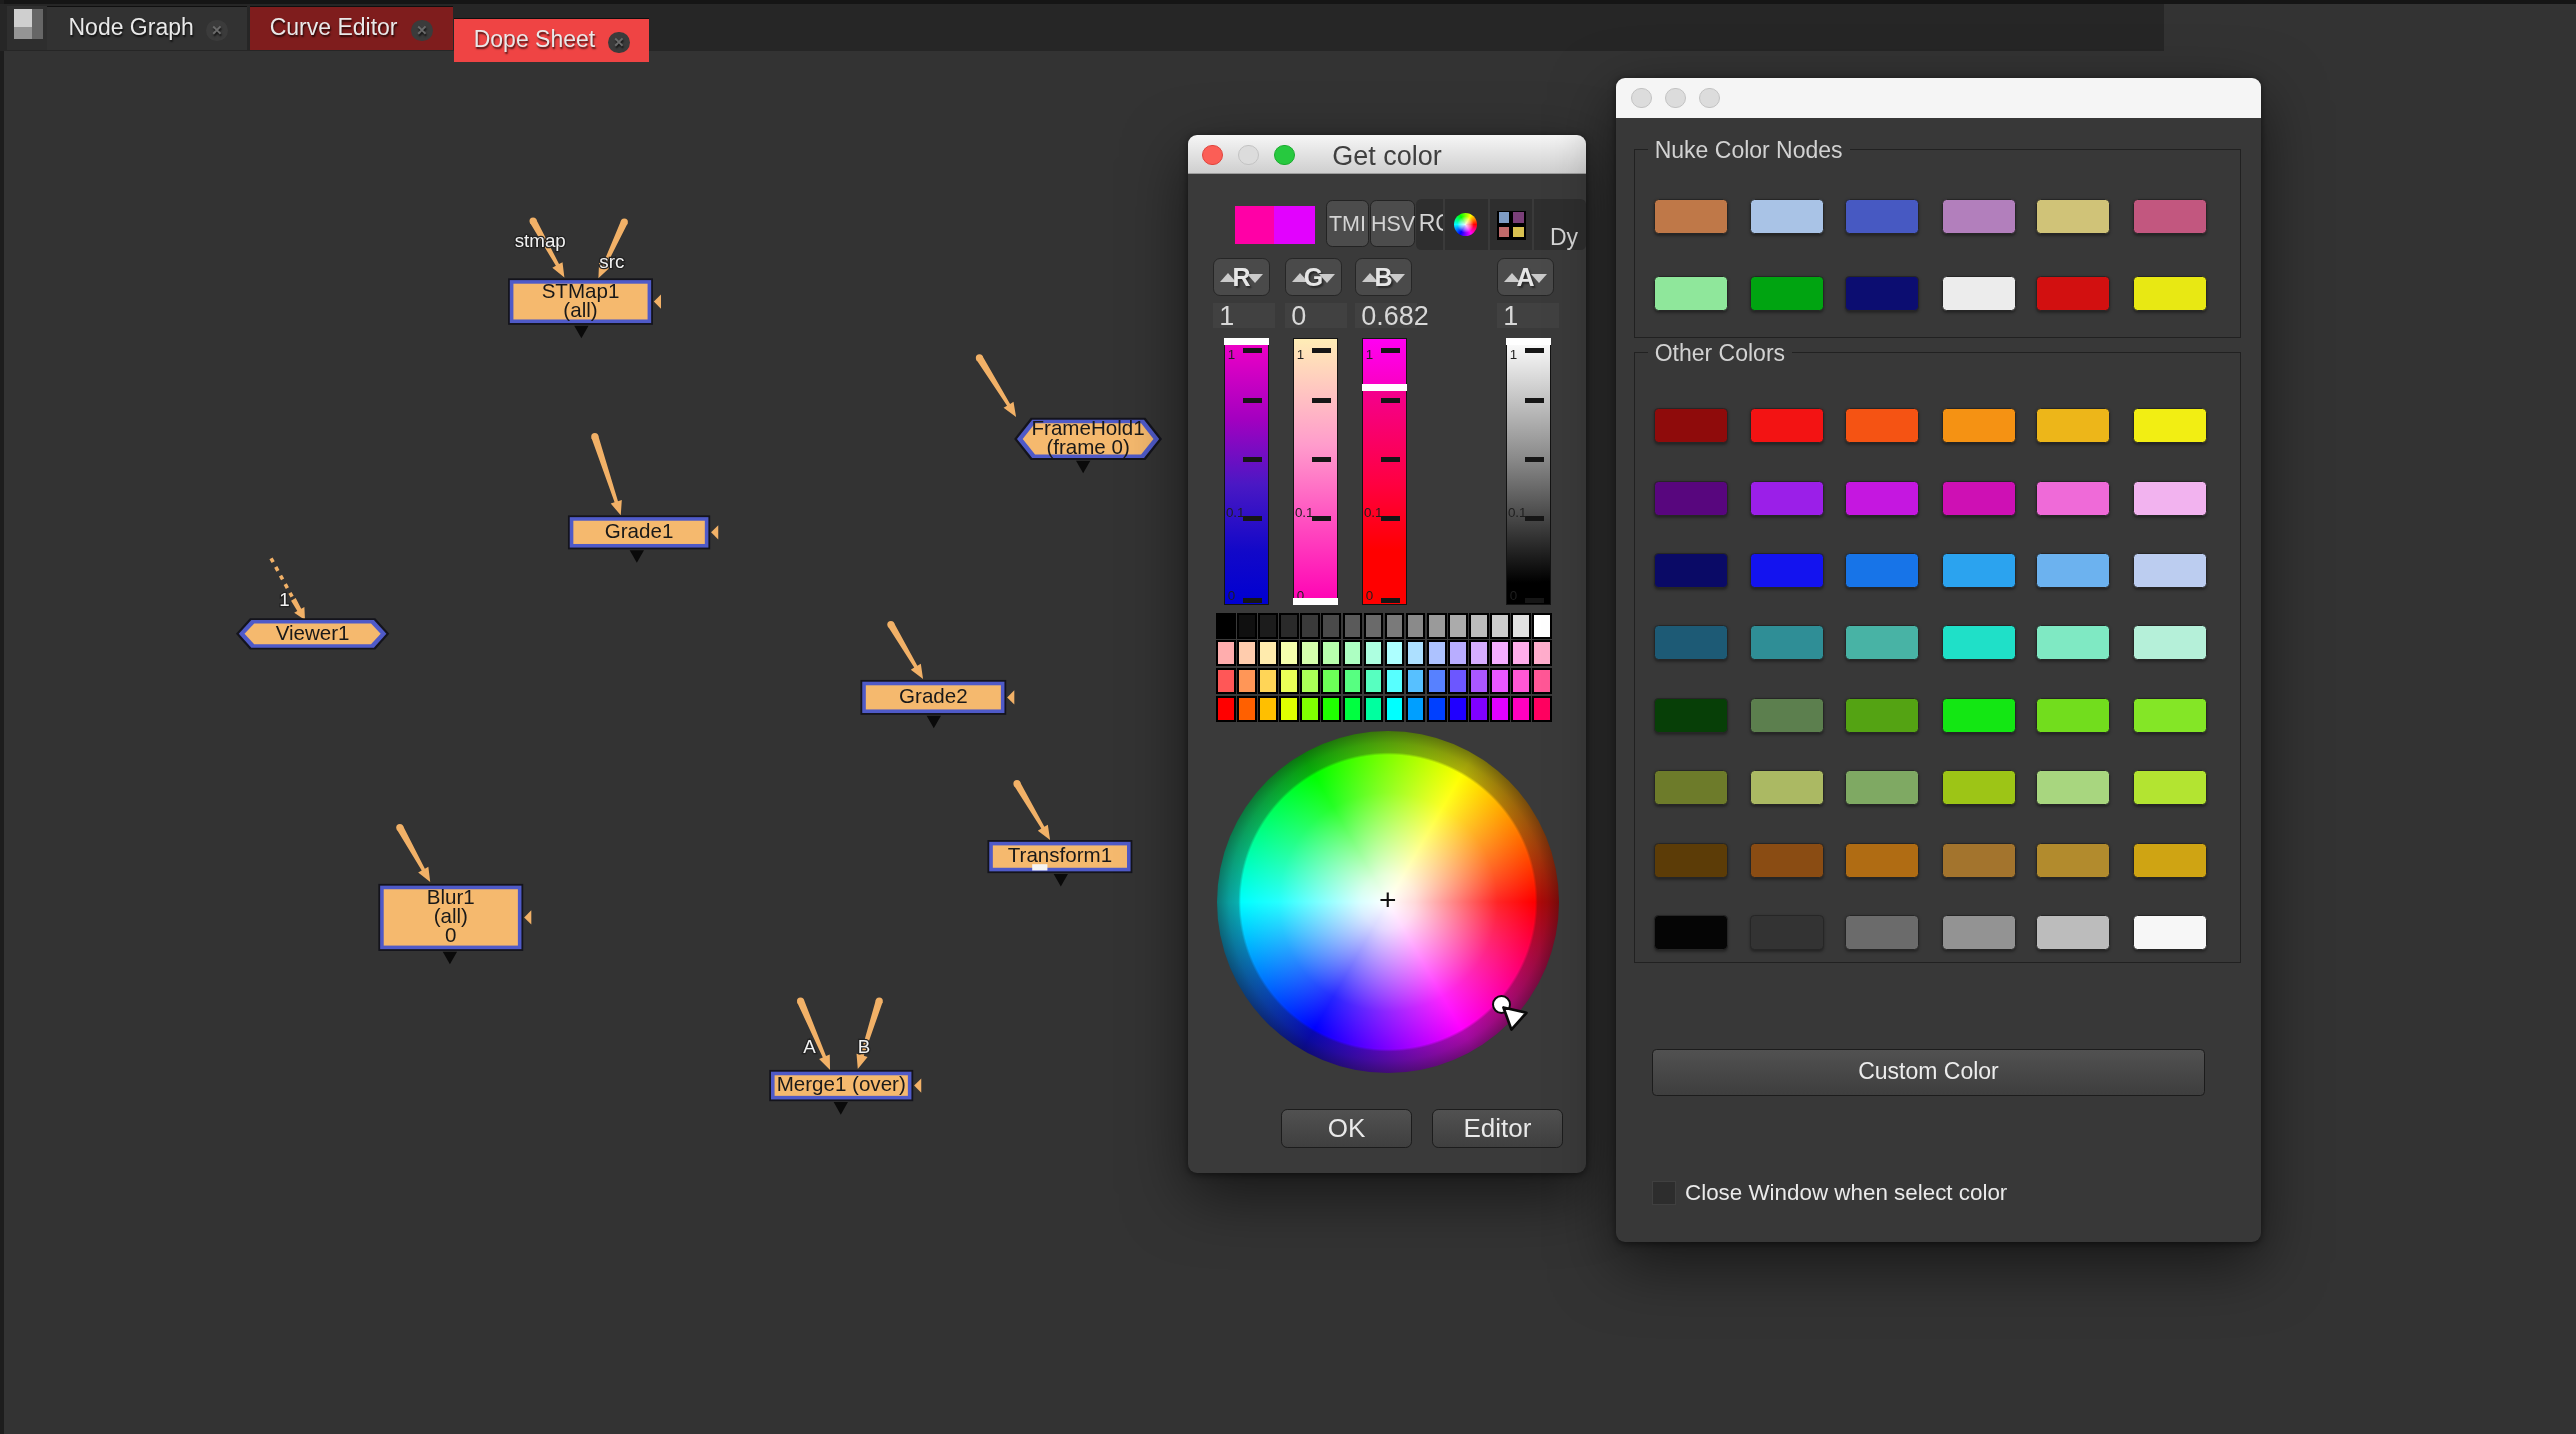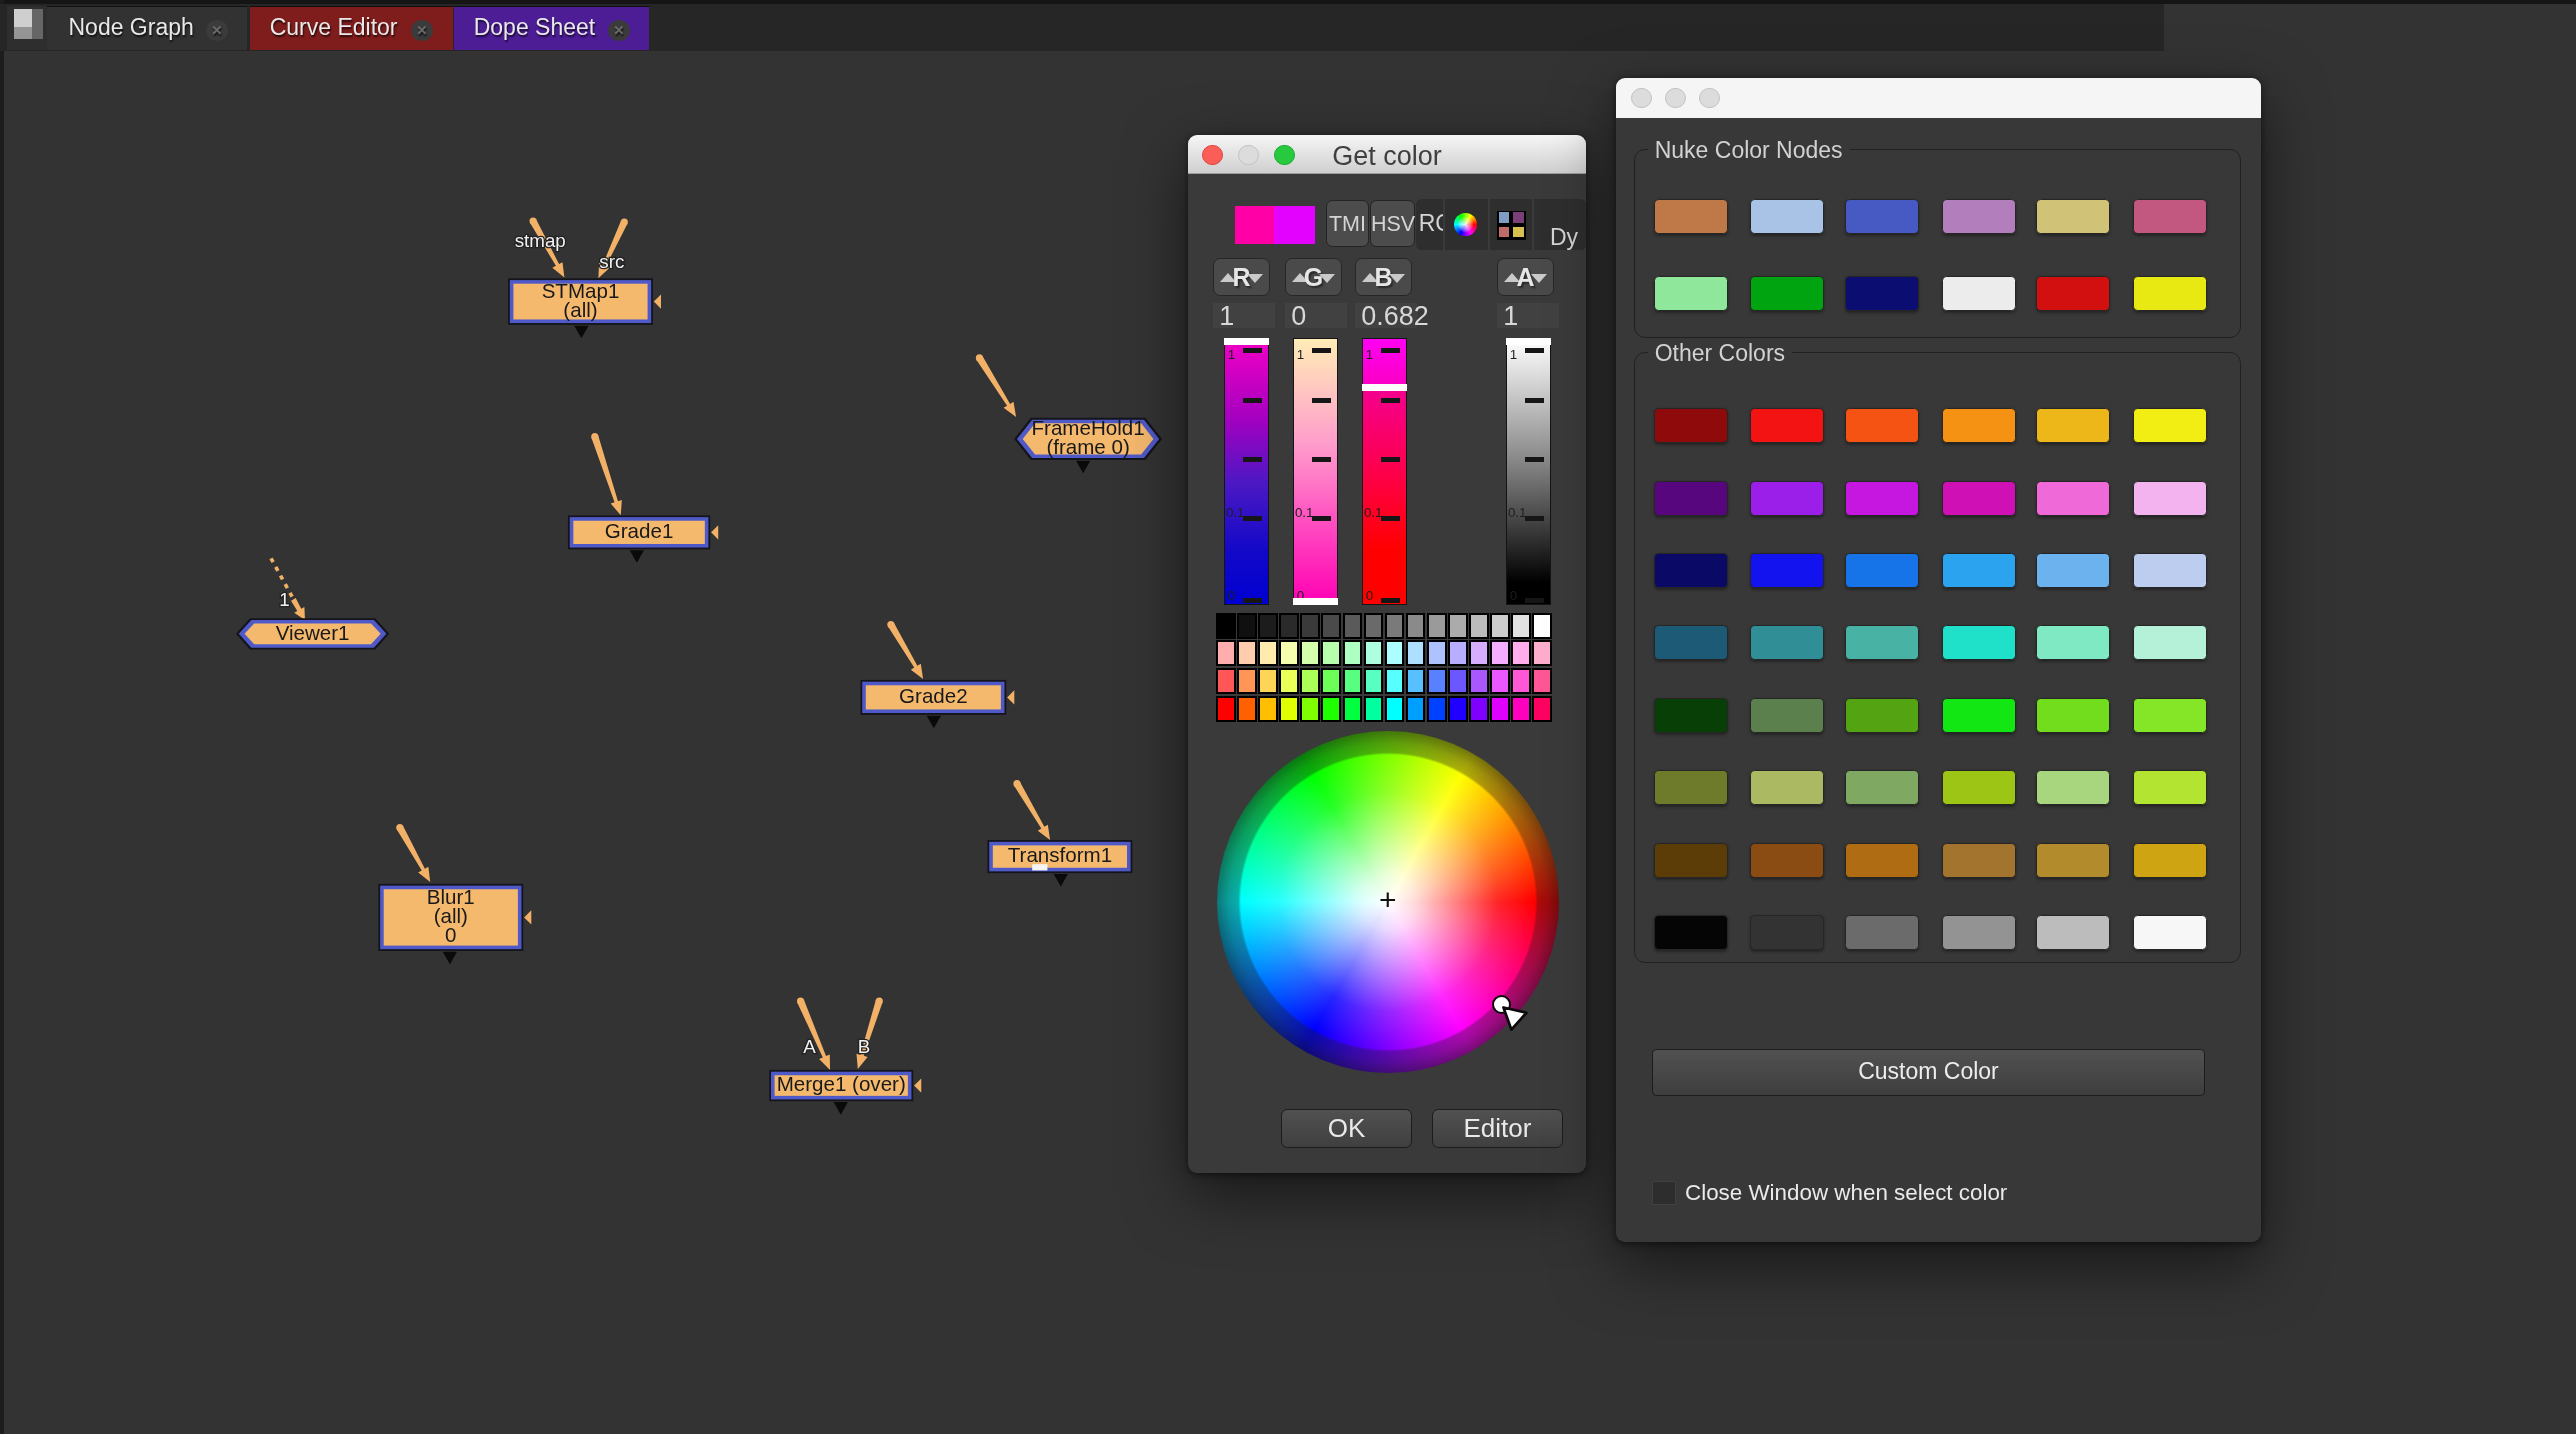--- a/index.html
+++ b/index.html
@@ -71,21 +71,21 @@
 #wmark { position:absolute; left:304px; top:860px; width:19px; height:19px; border-radius:50%; background:#fff; border:2.7px solid #0b0b0b; }
 
 .okbtn { position:absolute; top:974px; height:39px; background:linear-gradient(#515151,#3f3f3f);
   border:1.8px solid #1c1c1c; border-radius:6.3px; color:#e9e9e9; font-size:26px; text-align:center; }
 
 #colorpanel { left:1616px; top:78px; width:645px; height:1164px; background:#383838; }
 #cp-title { height:40px; background:#f5f5f5; }
 #cp-title .t { position:absolute; left:0; width:100%; top:6.3px; text-align:center; font-size:29px; color:#9e9e9e; }
 .cpc { position:absolute; top:9.8px; width:20.6px; height:20.6px; border-radius:50%; background:#dcdcdc;
   border:0.9px solid #c3c3c3; }
-.group { position:absolute; left:18px; width:607px; border:1.8px solid #212121; border-radius:11px; }
+.group { position:absolute; left:18px; width:607px; border:1.8px solid #212121; border-radius:0; }
 .group .glbl { position:absolute; left:12.5px; top:-13.4px; background:#383838; padding:0 7.2px;
   font-size:23px; color:#d2d2d2; }
 .sw { position:absolute; width:74px; height:35px; border-radius:4.5px; border:0.9px solid #262626;
   box-shadow:0 1.8px 2.7px rgba(0,0,0,0.35);
   background-image:linear-gradient(rgba(255,255,255,0.22), rgba(255,255,255,0.04) 45%, rgba(0,0,0,0.05)); }
 #customcolor { position:absolute; left:36px; top:971px; width:553px; height:47px;
   background:linear-gradient(#515151,#3e3e3e); border:1.8px solid #1c1c1c; border-radius:4.5px;
   color:#ececec; font-size:23px; text-align:center; line-height:43px; }
 #checkbox { position:absolute; left:36px; top:1103px; width:24px; height:24px; background:#2d2d2d;
   border:1.8px solid #404040; }
@@ -103,21 +103,21 @@
       </div>
     </div>
   <div class="tab" style="left:47px; width:200px; background:#323232; border-top:0.9px solid #0f0f0f;">
     <span class="lbl" style="left:21.5px;">Node Graph</span>
       <span class="xbtn" style="left:159px;"></span>
   </div>
   <div class="tab" style="left:250px; width:203px; background:#7f1d1d; border-top:0.9px solid #0f0f0f;">
     <span class="lbl" style="left:19.7px;">Curve Editor</span>
       <span class="xbtn" style="left:161px;"></span>
   </div>
-  <div class="tab" style="left:454px; width:195px; background:#4c1d95; border-top:0.9px solid #0f0f0f;">
+  <div class="tab" style="left:454px; width:195px; background:#ef4444; border-top:0.9px solid #0f0f0f;margin-top:12px;">
     <span class="lbl" style="left:19.7px;">Dope Sheet</span>
       <span class="xbtn" style="left:154px;"></span>
   </div>
 </div>
 
 <svg id="graph" width="2576" height="1435" viewBox="0 0 2880 1604">
 <polygon points="592.5,248.9 621.5,297.0 617.5,299.2 631.0,310.0 628.9,292.9 625.0,295.0 599.5,245.1" fill="#f2b167"></polygon>
 <circle cx="596" cy="247" r="4" fill="#f2b167"></circle>
 <polygon points="694.4,246.3 673.9,295.6 669.8,293.7 669.0,311.0 681.6,299.2 677.5,297.3 701.6,249.7" fill="#f2b167"></polygon>
 <circle cx="698" cy="248" r="4" fill="#f2b167"></circle>

